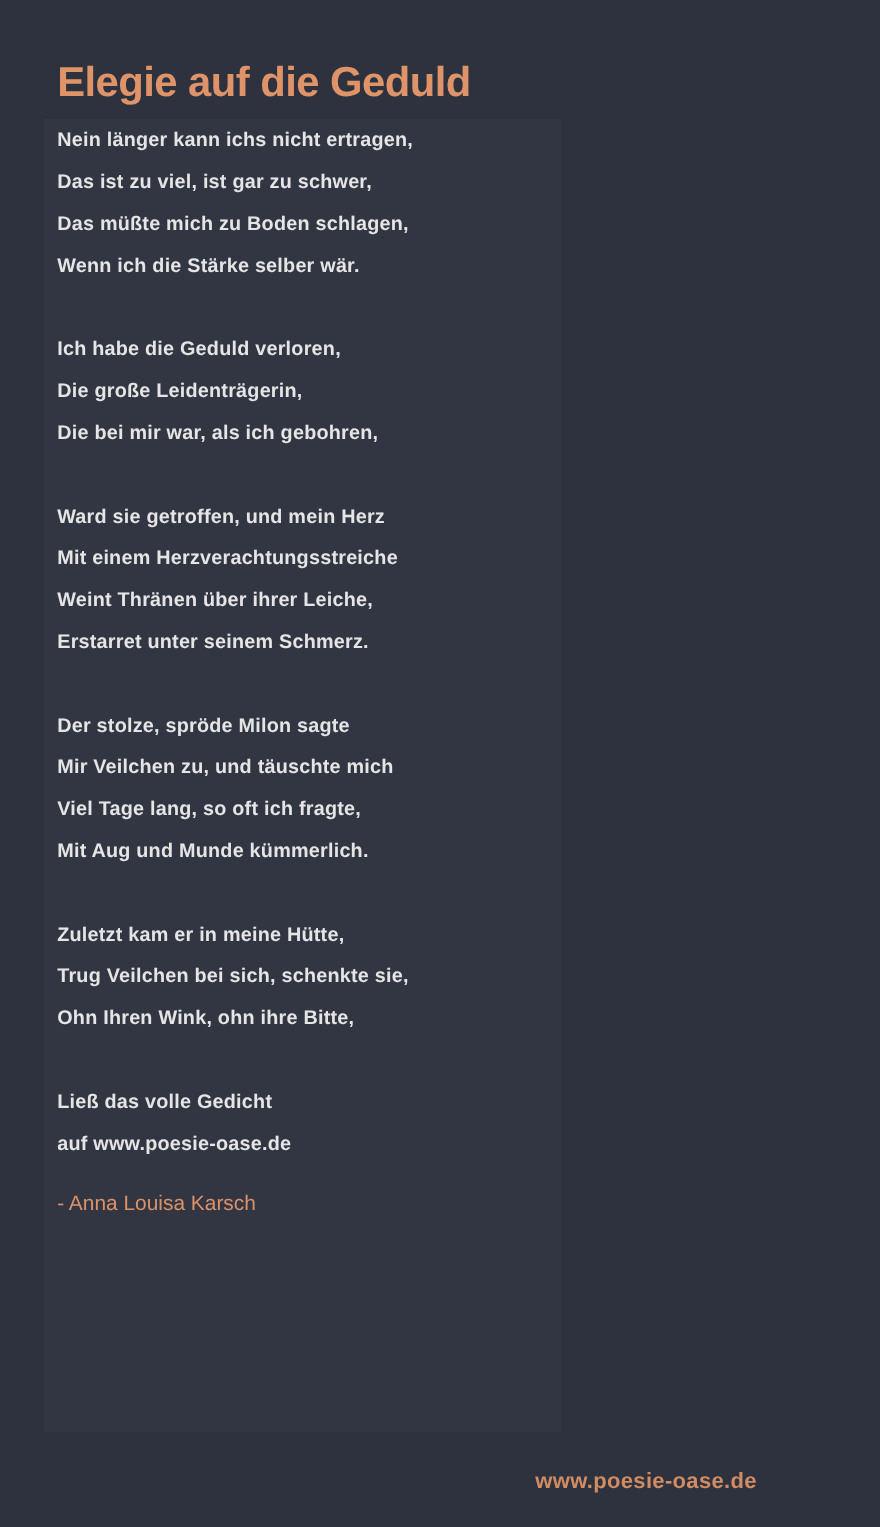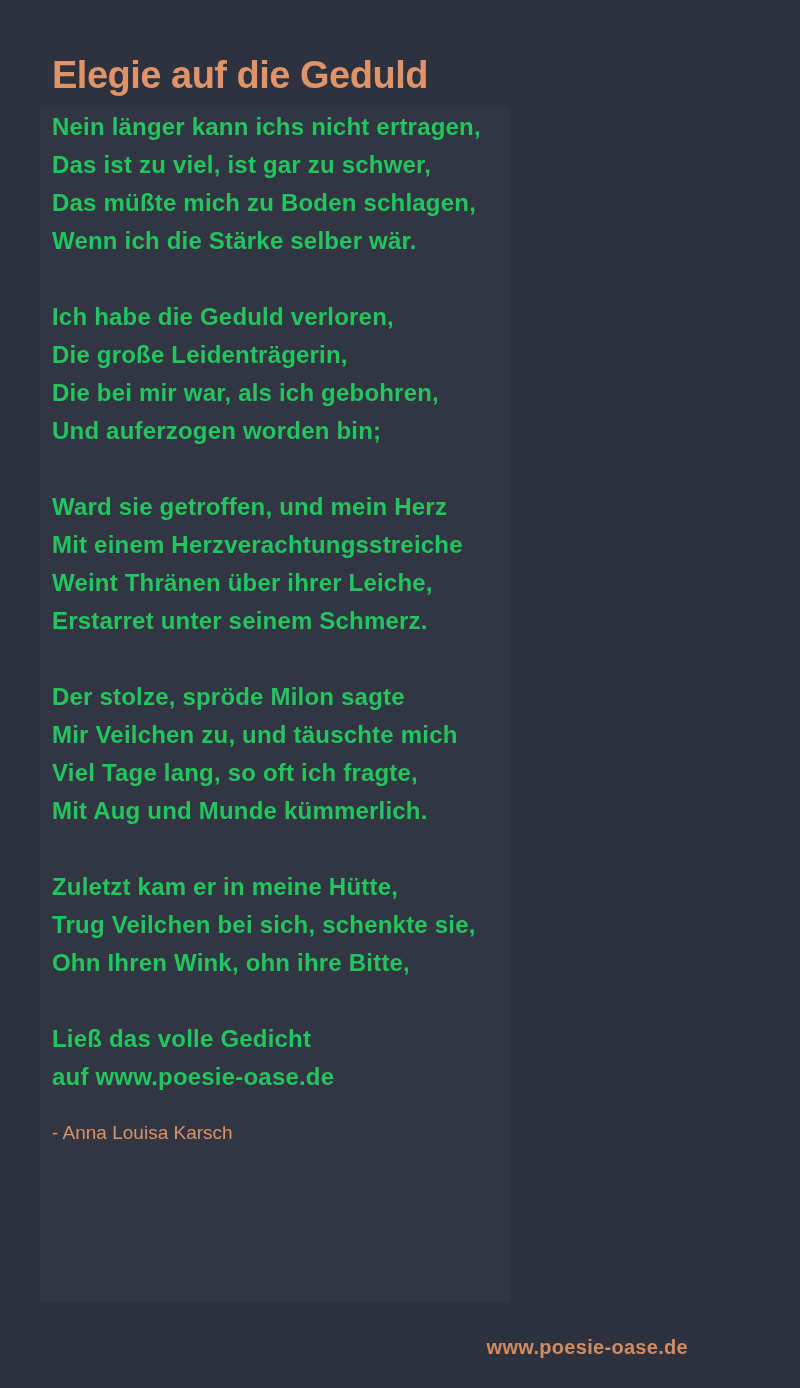--- a/index.html
+++ b/index.html
@@ -41,25 +41,25 @@
   .poem-body {
     margin-top: 11px;
   }
   .stanza {
     margin-bottom: 38px;
   }
   .stanza:last-child {
     margin-bottom: 0;
   }
   .line {
-    font-size: 24px;
+    font-size: 18px;
     font-weight: 600;
     line-height: 38px;
     letter-spacing: 0.2px;
-    color: #22c55e;
+    color: #e5e5e5;
     white-space: nowrap;
   }
   .attribution {
     margin-top: 22px;
     font-size: 19px;
     font-weight: 500;
     line-height: 30px;
     color: #dc9267;
   }
   .site-watermark {
@@ -87,21 +87,20 @@
     <div class="stanza">
           <div class="line">Nein länger kann ichs nicht ertragen,</div>
           <div class="line">Das ist zu viel, ist gar zu schwer,</div>
           <div class="line">Das müßte mich zu Boden schlagen,</div>
           <div class="line">Wenn ich die Stärke selber wär.</div>
         </div>
         <div class="stanza">
           <div class="line">Ich habe die Geduld verloren,</div>
           <div class="line">Die große Leidenträgerin,</div>
           <div class="line">Die bei mir war, als ich gebohren,</div>
-          <div class="line">Und auferzogen worden bin;</div>
         </div>
         <div class="stanza">
           <div class="line">Ward sie getroffen, und mein Herz</div>
           <div class="line">Mit einem Herzverachtungsstreiche</div>
           <div class="line">Weint Thränen über ihrer Leiche,</div>
           <div class="line">Erstarret unter seinem Schmerz.</div>
         </div>
         <div class="stanza">
           <div class="line">Der stolze, spröde Milon sagte</div>
           <div class="line">Mir Veilchen zu, und täuschte mich</div>

